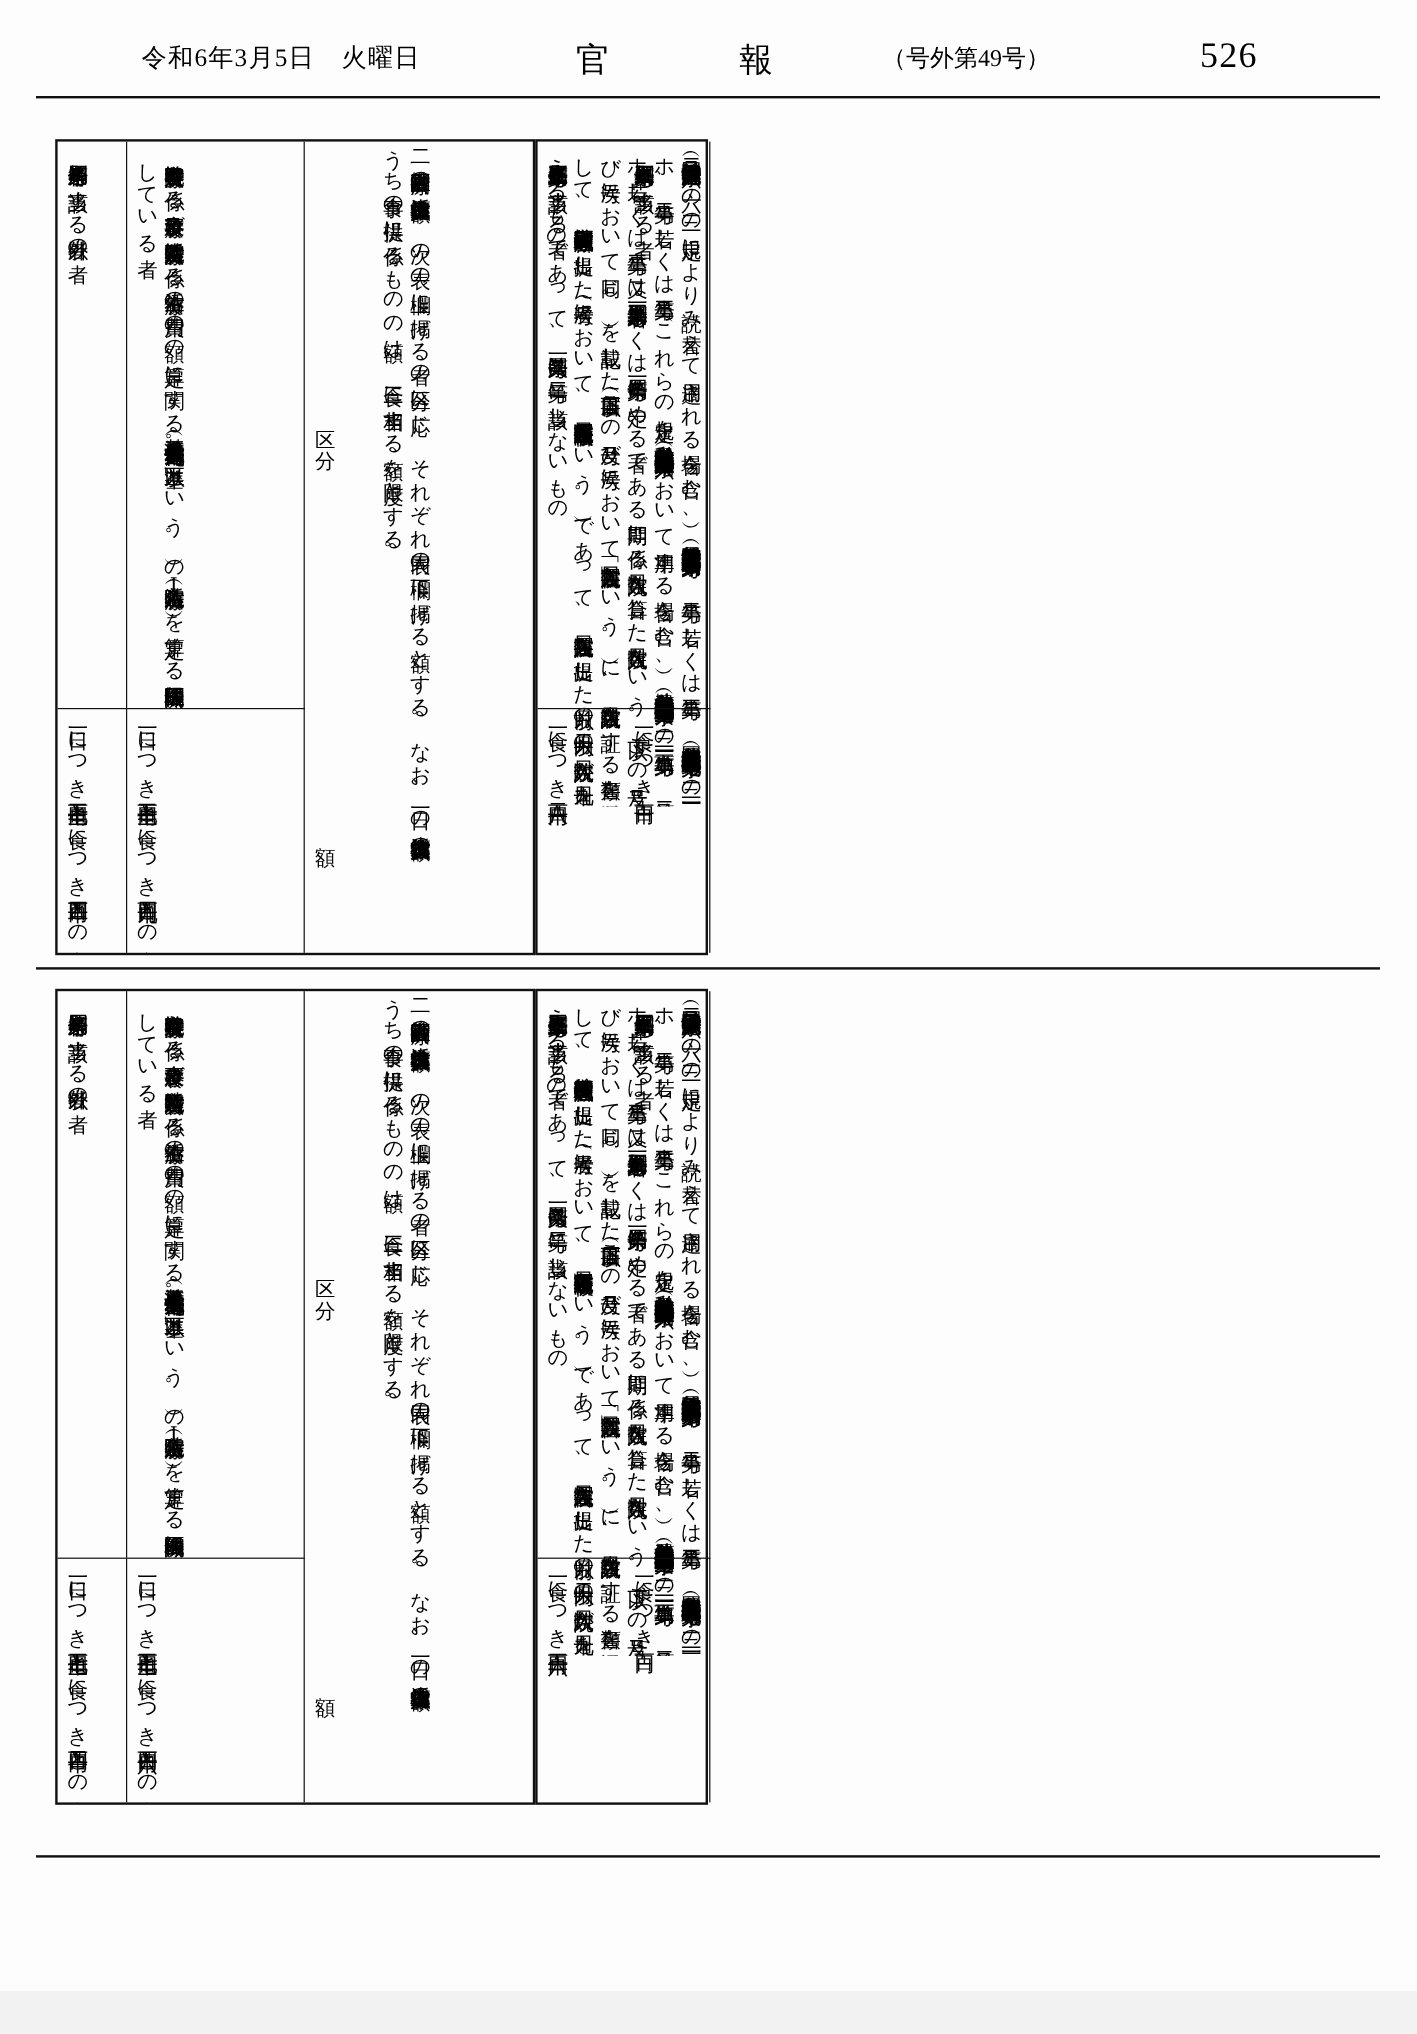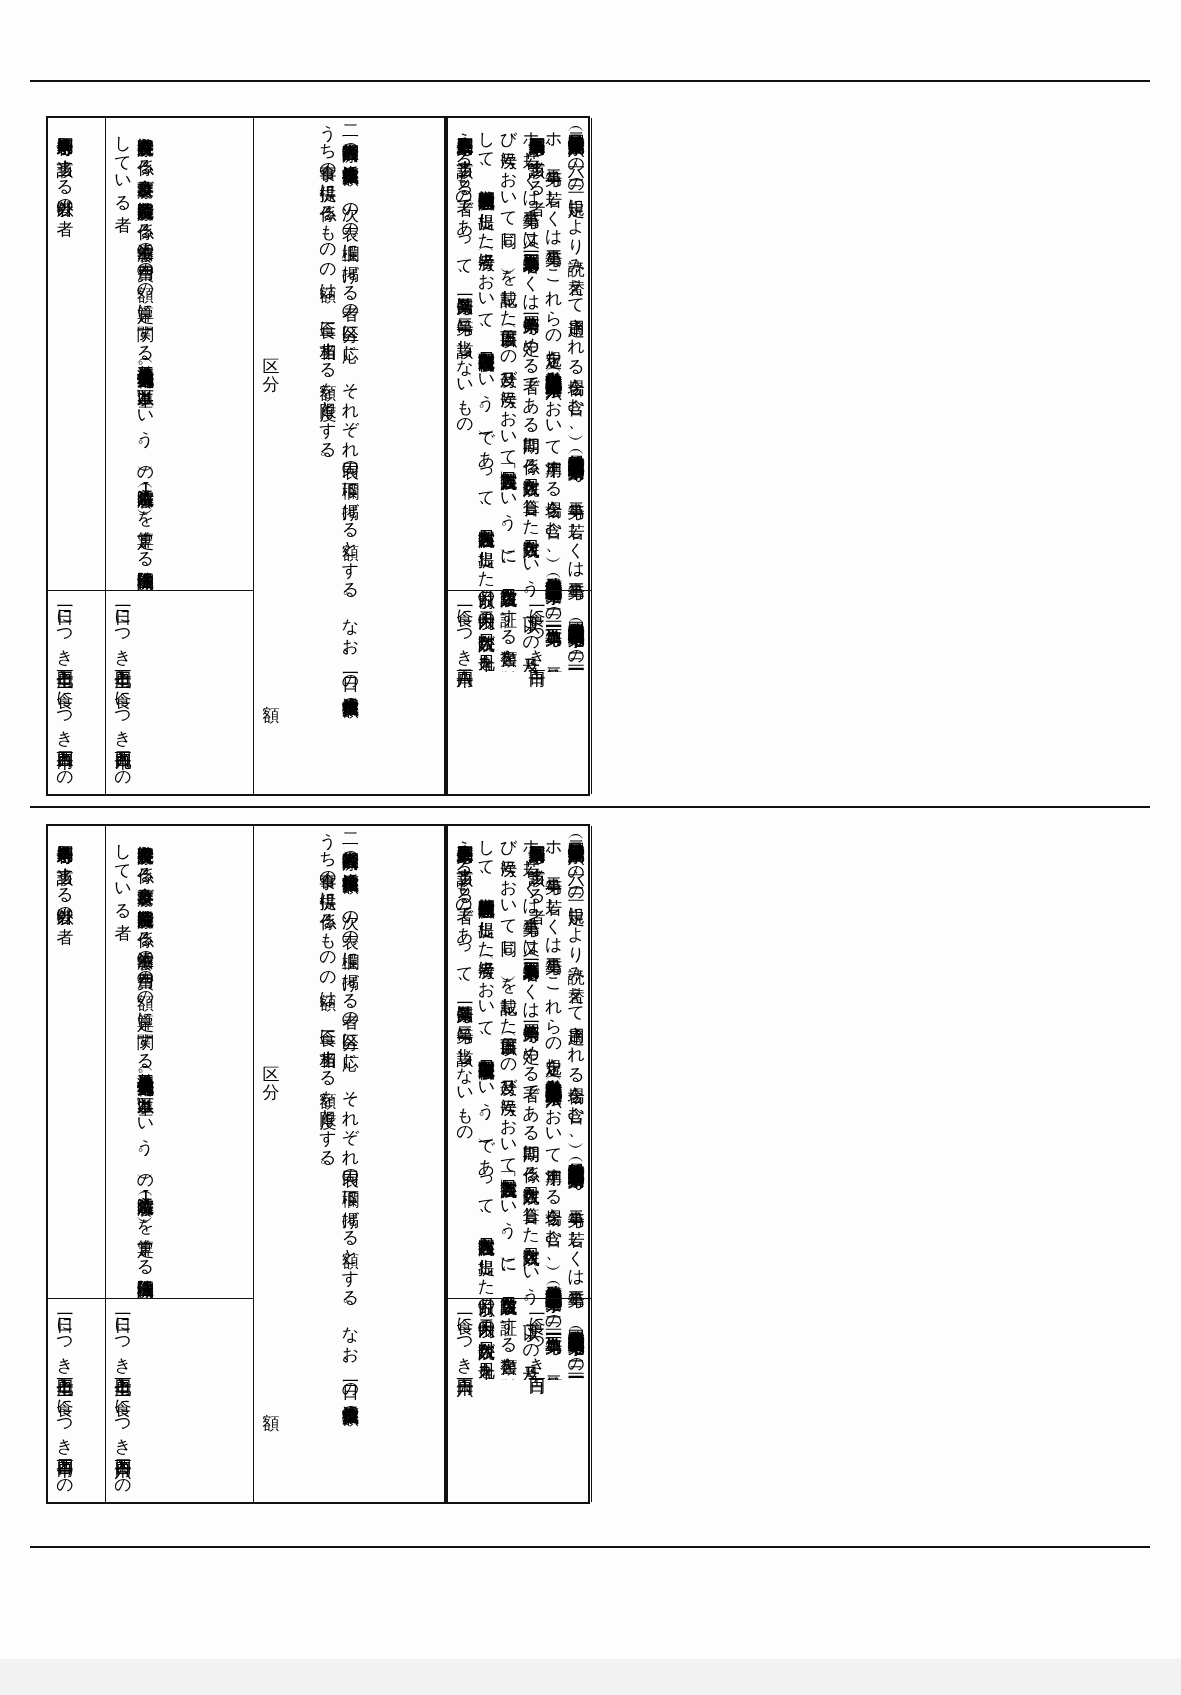--- a/index.html
+++ b/index.html
@@ -117,20 +117,26 @@
   .footband{
     position:absolute;left:0;bottom:0;width:1181px;height:36px;
     background:#f2f2f2;
   }
 </style>
 </head>
 <body>
 
 <div class="page">
 
+  <div class="masthead">
+    <div class="mh-date">令和6年3月5日　火曜日</div>
+    <div class="mh-title">官　報</div>
+    <div class="mh-issue">（号外第49号）</div>
+    <div class="mh-page">526</div>
+  </div>
   <div class="rule-top"></div>
 
   <div class="tblock" id="block1" style="top:104px;height:700px;">
 
     <div class="bigcol" style="left:416px;top:8px;width:704px;height:560px;">
       <div class="vtext">二号（国民健康保険法施行規則第二十六条の六の三の規定により読み替えて適用される場合を含む。）、船員保険法施行令（昭和二十八年政令第二百四十号）第十条第一項第一号ホ、第二号ホ若しくは第三号ホ、国家公務員共済組合法施行令（昭和三十三年政令第二百七号）第十一条の三の六第一項第一号ホ、第二号ホ若しくは第三号ホ（これらの規定を私立学校教職員共済法施行令（昭和二十八年政令第四百二十五号）第六条において準用する場合を含む。）、地方公務員等共済組合法施行令（昭和三十七年政令第三百五十二号）第二十三条の三の五第一項第一号ホ、第二号ホ若しくは第三号ホ又は規則第三十五条第一号若しくは第四十条第一号に定める者である期間に係る入院日数を合算した入院日数をいう。以下この号及び次号において同じ。）を記載した届書（以下この号及び次号において「入院日数届書」という。）に、当該入院日数を証する書類を添付して、後期高齢者医療広域連合に提出した者（次号において、入院日数届書届出被保険者」という。）であって、入院日数届書を提出した月以前の十二月以内の入院日数が九十日を超えるもの</div>
     </div>
 
     <div class="lead" style="left:286px;top:8px;width:56px;height:600px;">
       <div class="vtext">二　後期高齢者医療の生活療養標準負担額は、次の表の上欄に掲げる者の区分に応じ、それぞれ同表の下欄に掲げる額とする。なお、一日の生活療養標準負担額のうち食事の提供に係るものの額は、三食に相当する額を限度とする。</div>

